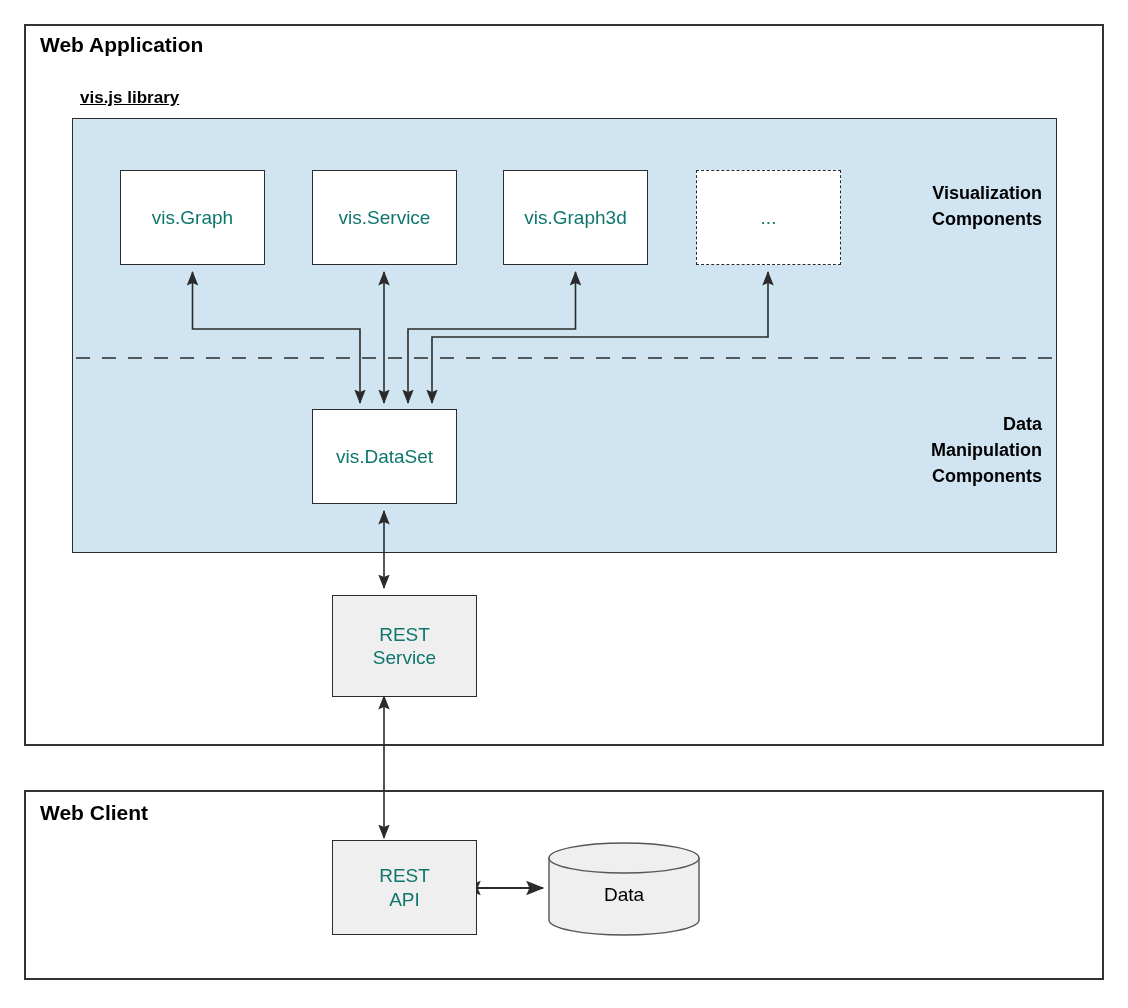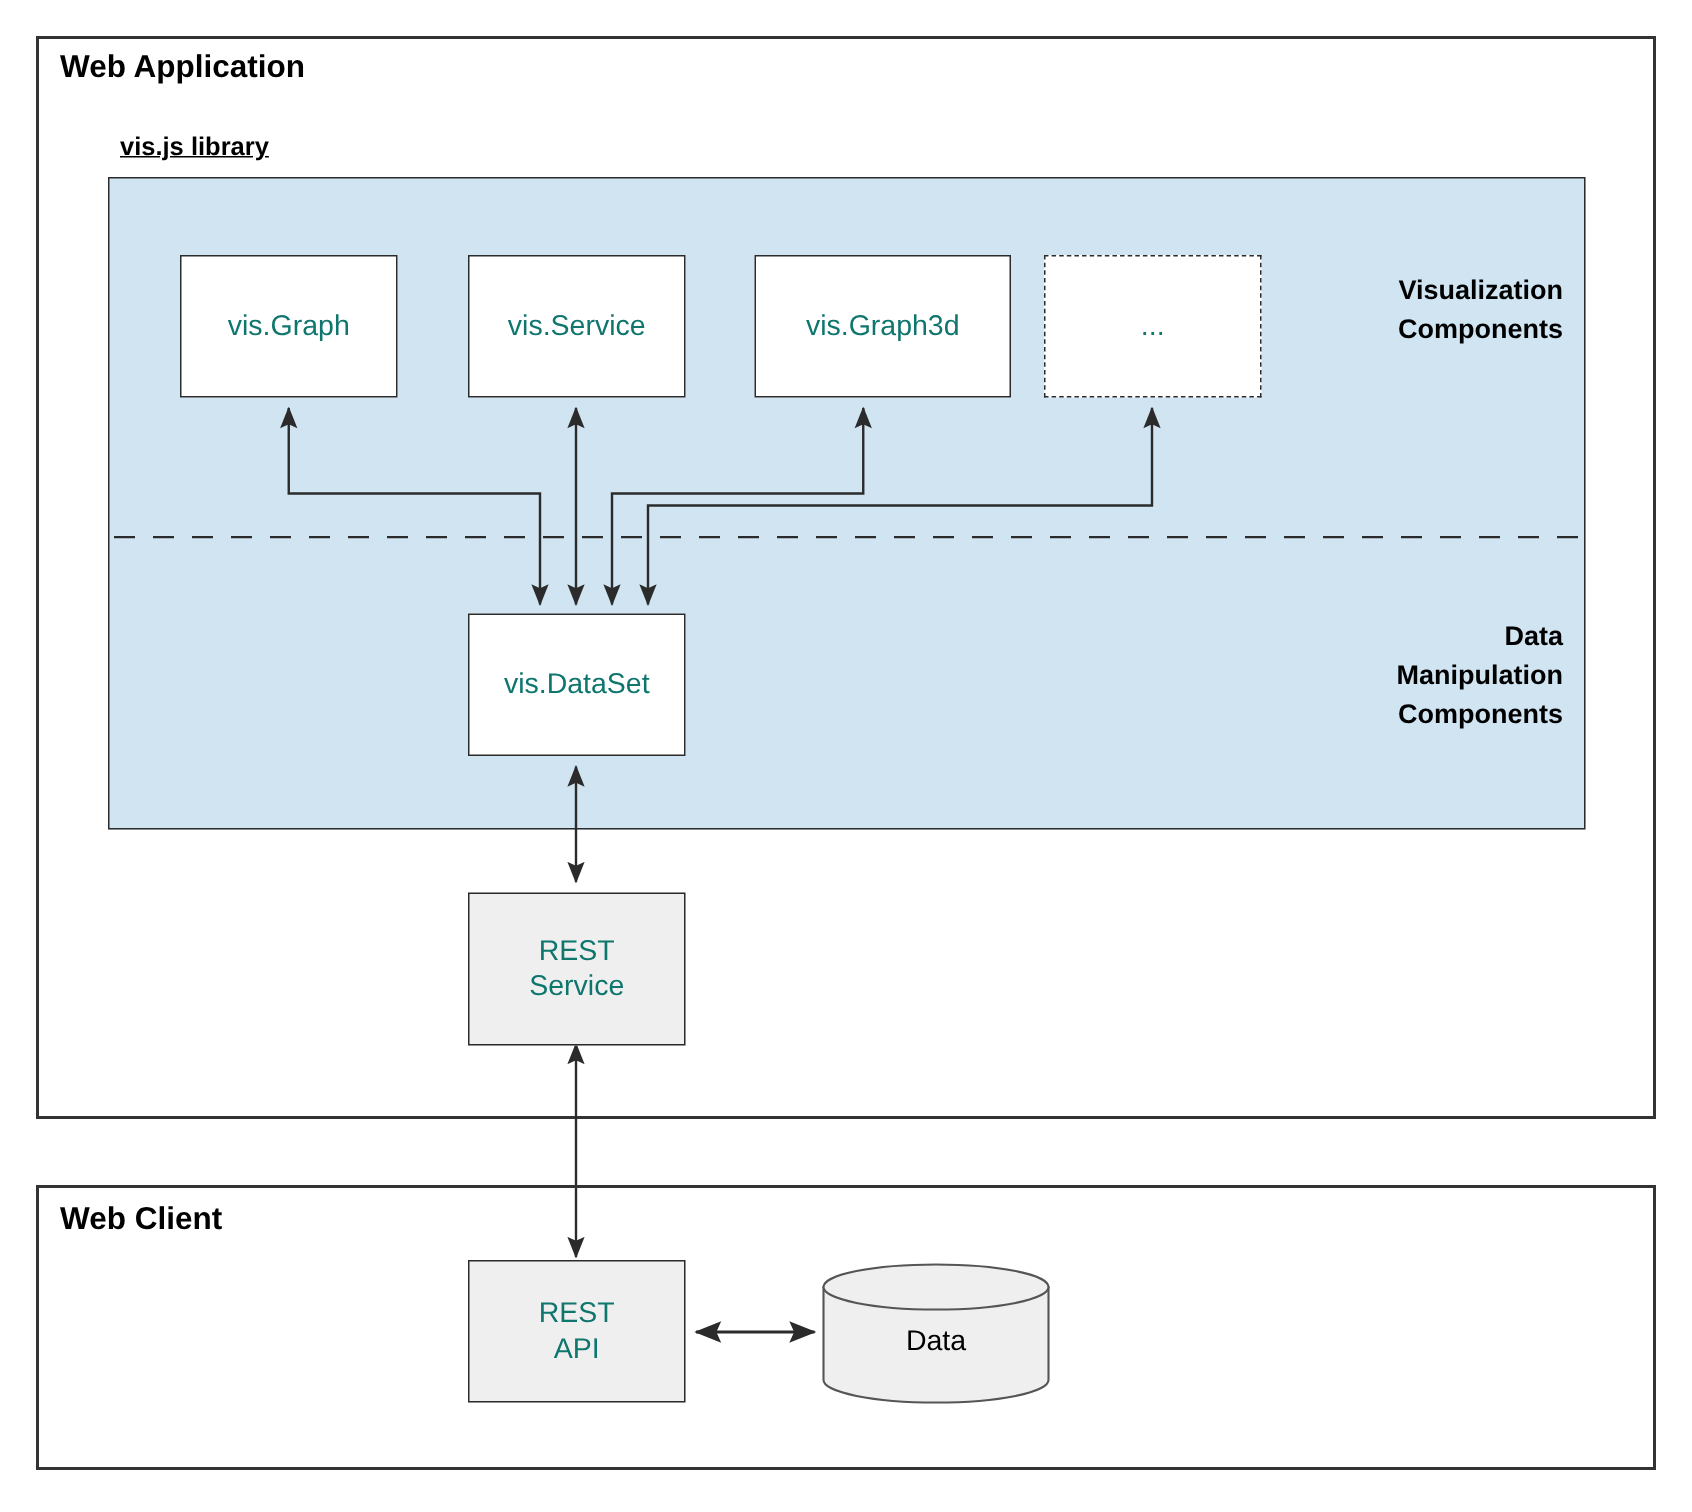--- a/index.html
+++ b/index.html
@@ -55,20 +55,21 @@
     text-align: center;
     font-size: 19px;
     line-height: 1.22;
     color: #0f766e;
   }
   .node.dashed {
     border: 1.8px dashed #2b2b2b;
   }
   .node.gray {
     background: #efefef;
+    margin-left: 20px;
   }
   .side-label {
     position: absolute;
     font-weight: bold;
     font-size: 18px;
     line-height: 1.45;
     text-align: right;
     white-space: nowrap;
   }
   .cyl-label {
@@ -128,21 +129,21 @@
       <path d="M384,696 L384,838" marker-start="url(#arrStart)" marker-end="url(#arrEnd)"></path>
 
       <path d="M464,888 L543,888" marker-start="url(#arrStart)" marker-end="url(#arrEnd)" stroke-width="2"></path>
     </g>
   </svg>
 
   <div class="node" style="left:120px; top:170px; width:145px; height:95px;">vis.Graph</div>
 
   <div class="node" style="left:312px; top:170px; width:145px; height:95px;">vis.Service</div>
 
-  <div class="node" style="left:503px; top:170px; width:171px; height:95px;">vis.Graph3d</div>
+  <div class="node" style="left:503px; top:170px; width:145px; height:95px;">vis.Graph3d</div>
 
   <div class="node dashed" style="left:696px; top:170px; width:145px; height:95px;">...</div>
 
   <div class="node" style="left:312px; top:409px; width:145px; height:95px;">vis.DataSet</div>
 
   <div class="side-label" style="right:86px; top:164px;margin-top:16px;">
     <div>Visualization</div>
     <div>Components</div>
   </div>
 

